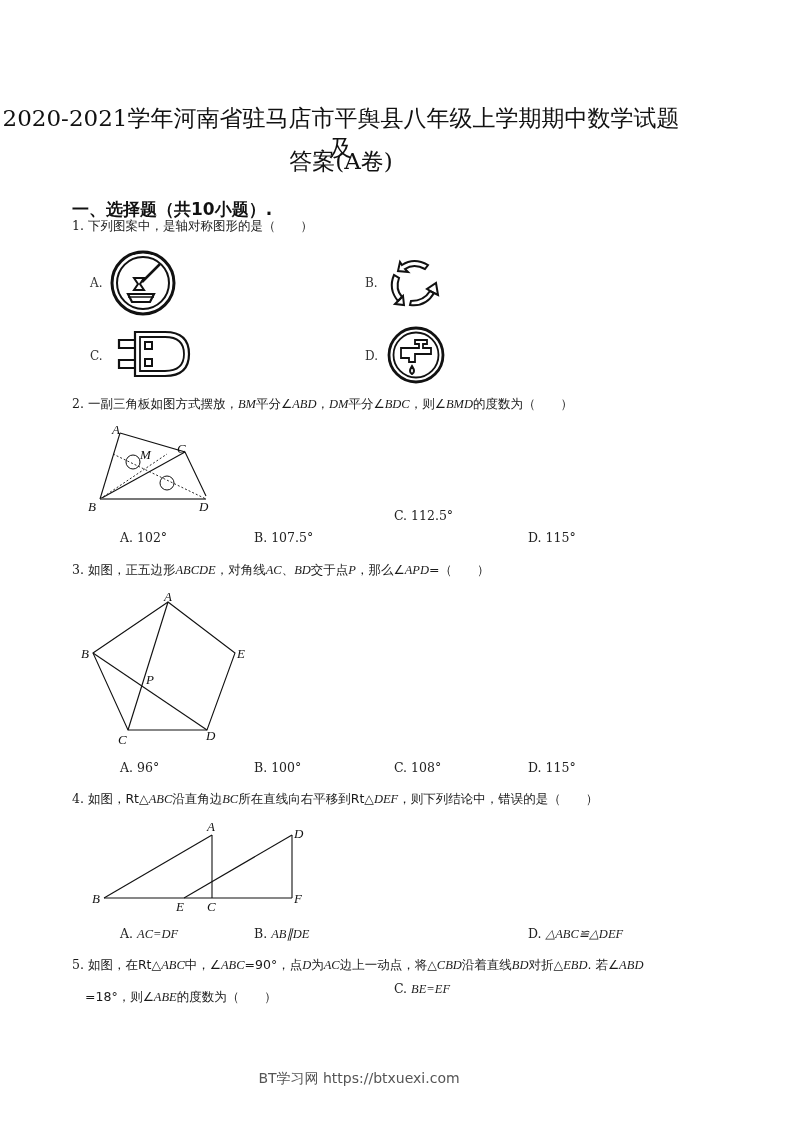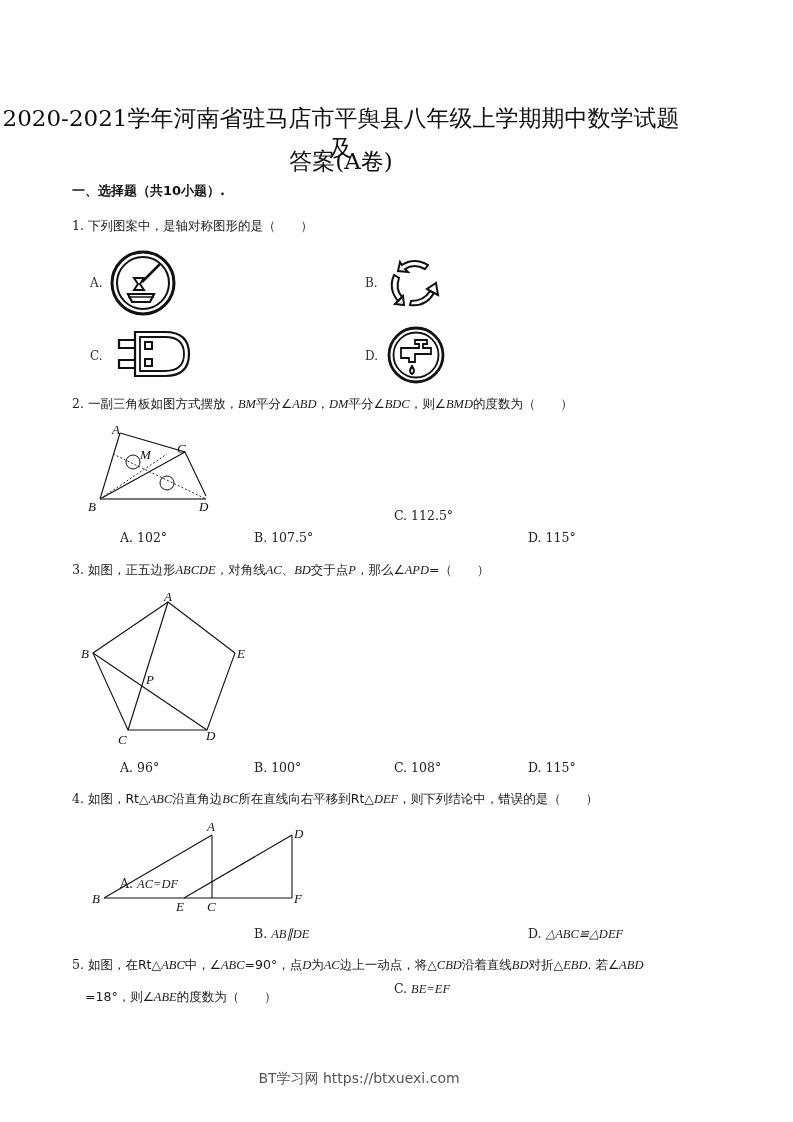--- a/index.html
+++ b/index.html
@@ -1,21 +1,21 @@
 <!DOCTYPE html>
 <html><head>
 <meta charset="utf-8">
 <style>
   html, body { margin: 0; padding: 0; background: #ffffff; }
   body { width: 793px; height: 1122px; position: relative; overflow: hidden;
          font-family: "DejaVu Serif", "Liberation Serif", serif; color: #1a1a1a; }
   .abs { position: absolute; }
   .title { left: 0; width: 682px; text-align: center; font-size: 23px; line-height: 30px;
            font-family: "DejaVu Serif", serif; letter-spacing: 0px; color: #111; }
-  .section { left: 72px; top: 182px; font-size: 13px; font-weight: bold;
+  .section { left: 72px; top: 198px; font-size: 17px; font-weight: bold;
              font-family: "DejaVu Sans", sans-serif; color: #111; }
   .q { left: 72px; font-size: 12.5px; line-height: 18px; white-space: nowrap; color: #1a1a1a;
        font-family: "DejaVu Sans", sans-serif; }
   .q .num { font-family: "DejaVu Serif", serif; }
   .opt { font-size: 12.5px; white-space: nowrap; color: #222;
          font-family: "DejaVu Serif", serif; margin-left: 30px; }
   .it { font-style: italic; font-family: "Liberation Serif", serif; }
   .lbl { font-size: 12px; color: #333; font-family: "DejaVu Serif", serif; }
   .fig { position: absolute; }
   .fig svg { display: block; overflow: visible; }
@@ -147,21 +147,21 @@
     <line x1="202" y1="17" x2="202" y2="80" stroke="#111" stroke-width="1.1"></line>
     <text class="svglbl" x="117" y="13">A</text>
     <text class="svglbl" x="204" y="20">D</text>
     <text class="svglbl" x="2" y="85">B</text>
     <text class="svglbl" x="86" y="93">E</text>
     <text class="svglbl" x="117" y="93">C</text>
     <text class="svglbl" x="204" y="85">F</text>
   </svg>
 </div>
 
-<div class="abs opt" style="left:90px; top:876px;"><span>A.</span> <span class="it">AC=DF</span></div>
+<div class="abs opt" style="left:90px; top:926px;"><span>A.</span> <span class="it">AC=DF</span></div>
 <div class="abs opt" style="left:224px; top:926px;"><span>B.</span> <span class="it">AB∥DE</span></div>
 <div class="abs opt" style="left:364px; top:981px;"><span>C.</span> <span class="it">BE=EF</span></div>
 <div class="abs opt" style="left:498px; top:926px;"><span>D.</span> <span class="it">△ABC≌△DEF</span></div>
 
 <div class="abs q" style="top:956px;">
   <span class="num">5.</span>
   <span>如图，在Rt△</span><span class="it">ABC</span><span>中，∠</span><span class="it">ABC</span><span>=90°，点</span><span class="it">D</span><span>为</span><span class="it">AC</span><span>边上一动点，将△</span><span class="it">CBD</span><span>沿着直线</span><span class="it">BD</span><span>对折△</span><span class="it">EBD</span><span>. 若∠</span><span class="it">ABD</span>
 </div>
 <div class="abs q" style="top:988px; left:85px;">
   <span>=18°，则∠</span><span class="it">ABE</span><span>的度数为（　　）</span>

